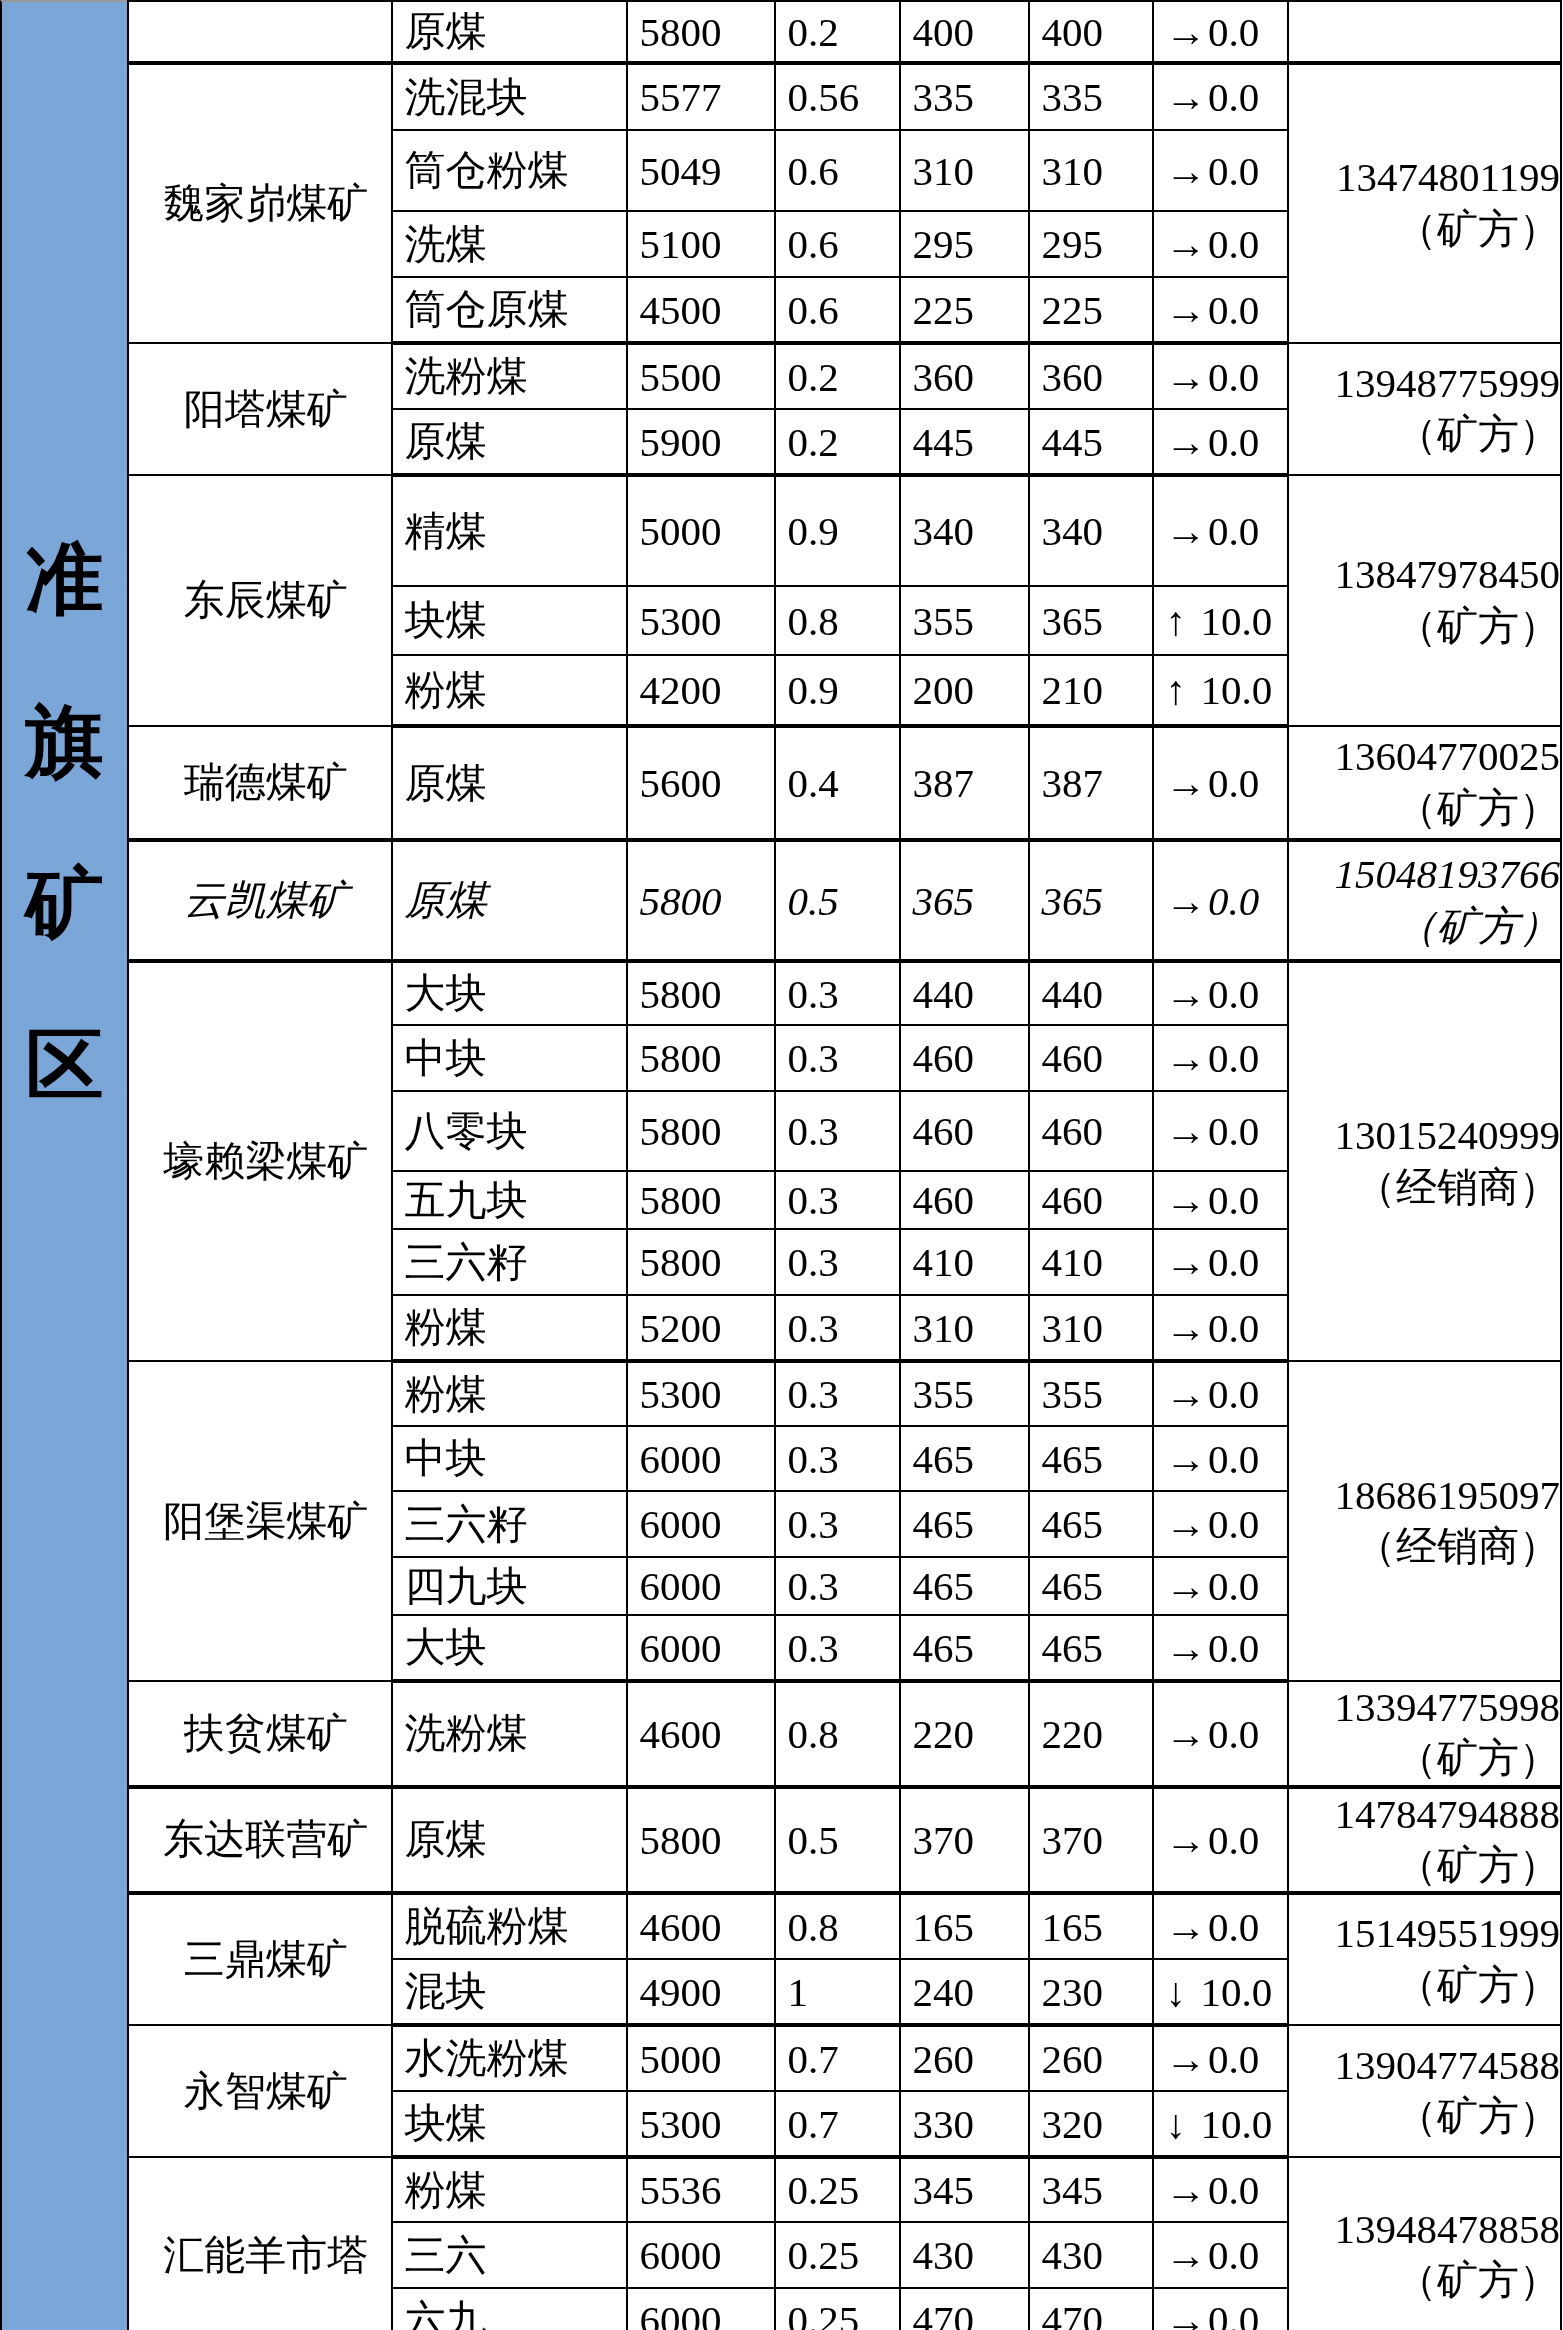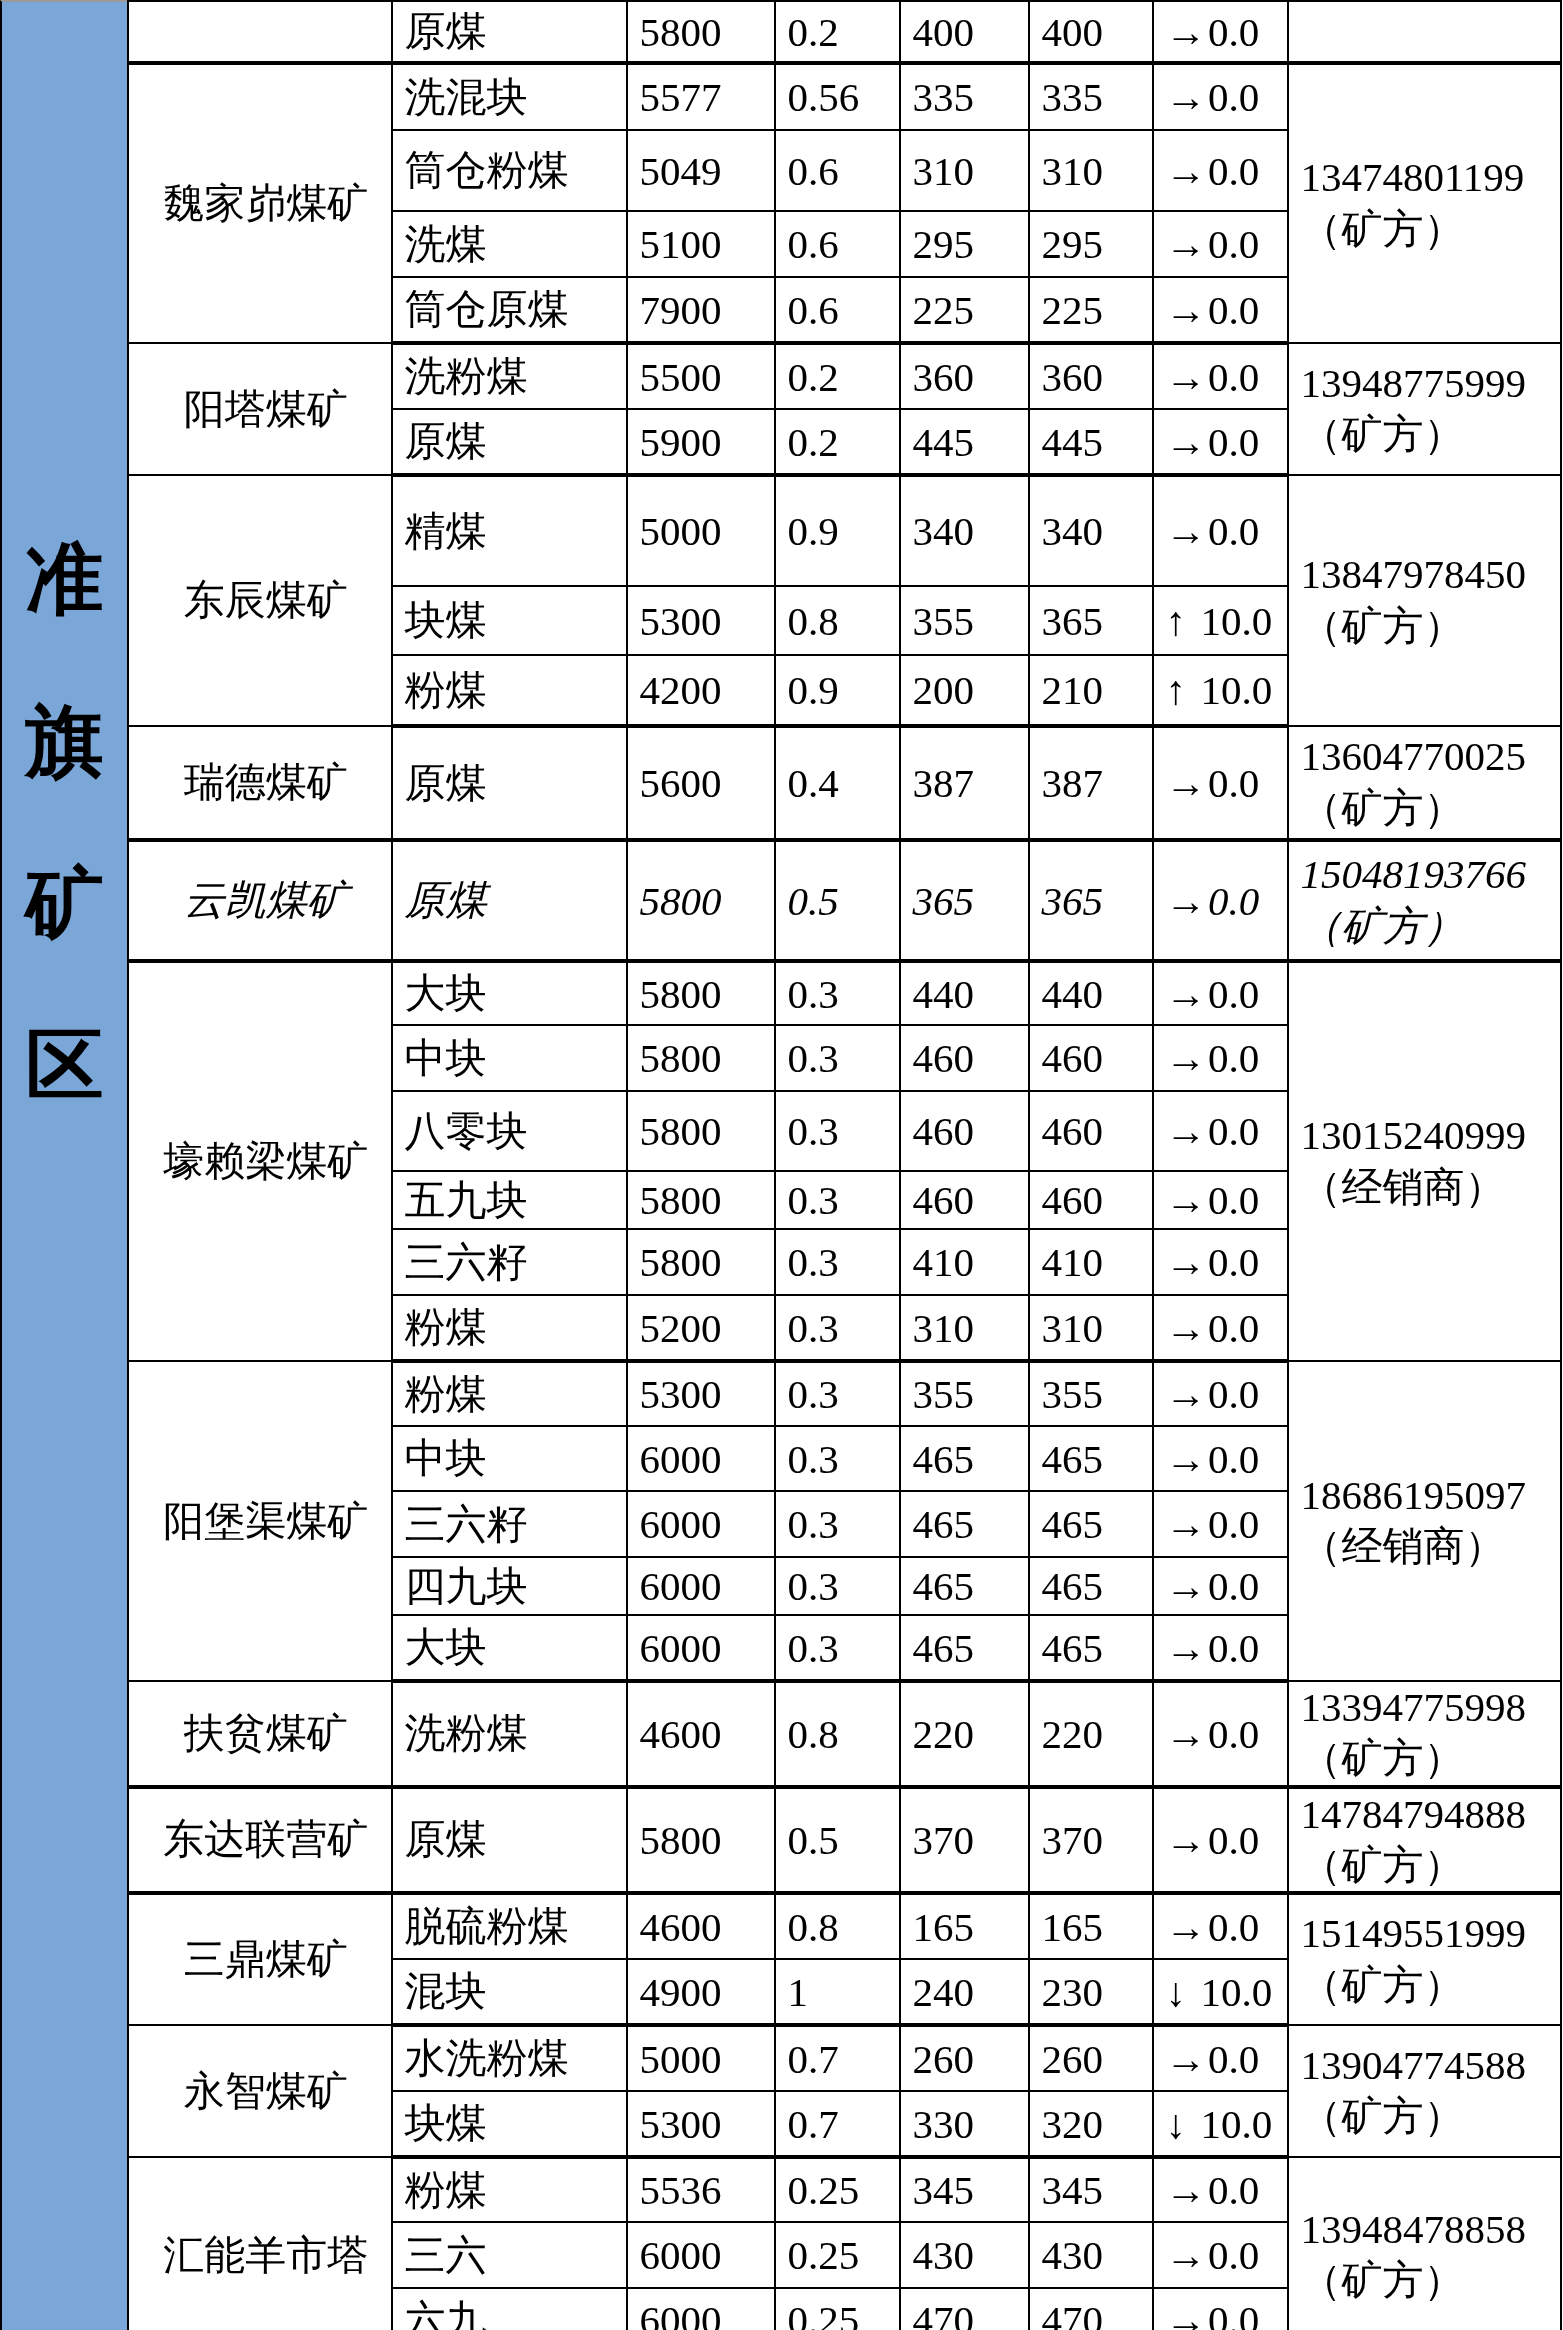--- a/index.html
+++ b/index.html
@@ -27,21 +27,21 @@
     box-sizing:border-box;
     font-size:41px;color:#000;
     vertical-align:middle;
     padding:0 0 0 11.4px;
     background:#fff;
     overflow:hidden;
     white-space:nowrap;
   }
   td.c-mine{border-left-width:3.2px;text-align:center;padding:0;font-size:37px;}
   td.c-type{font-size:39px;padding-left:14.6px;}
-  td.c-phone{border-right-width:3.2px;text-align:left;padding:0;font-size:38px;line-height:1.25;}
+  td.c-phone{border-right-width:3.2px;text-align:right;padding:0;font-size:38px;line-height:1.25;}
   td.sh{background:var(--shade,#ececec);}
   tr.ge > td{border-bottom-width:4px;}           
   td.span-cell{border-bottom-width:4px;}          
   td.top-dash{border-top:4px dashed #000;}
   td.top-none{border-top:none;}
   td.c-chg{padding-left:8px;}
   .arrow{display:inline-block;}
   .chg-flat{color:var(--flat,#1e1ed2);}
   .chg-up{color:var(--up,#e60000);}
   .chg-down{color:var(--down,#1e8c1e);}
@@ -109,21 +109,21 @@
           <tr style="height: 66px;">
             <td class="c-type">洗煤</td>
             <td class="c-cal">5100</td>
             <td class="c-sul">0.6</td>
             <td class="c-p1">295</td>
             <td class="c-p2">295</td>
             <td class="c-chg chg-flat"><span class="arrow">→</span><span>0.0</span></td>
           </tr>
           <tr class="ge" style="height: 66px;">
             <td class="c-type">筒仓原煤</td>
-            <td class="c-cal">7900</td>
+            <td class="c-cal">4500</td>
             <td class="c-sul">0.6</td>
             <td class="c-p1">225</td>
             <td class="c-p2">225</td>
             <td class="c-chg chg-flat"><span class="arrow">→</span><span>0.0</span></td>
           </tr>
           <tr style="height: 66px;">
             <td class="c-mine span-cell" rowspan="2">阳塔煤矿</td>
             <td class="c-type">洗粉煤</td>
             <td class="c-cal">5500</td>
             <td class="c-sul">0.2</td>

